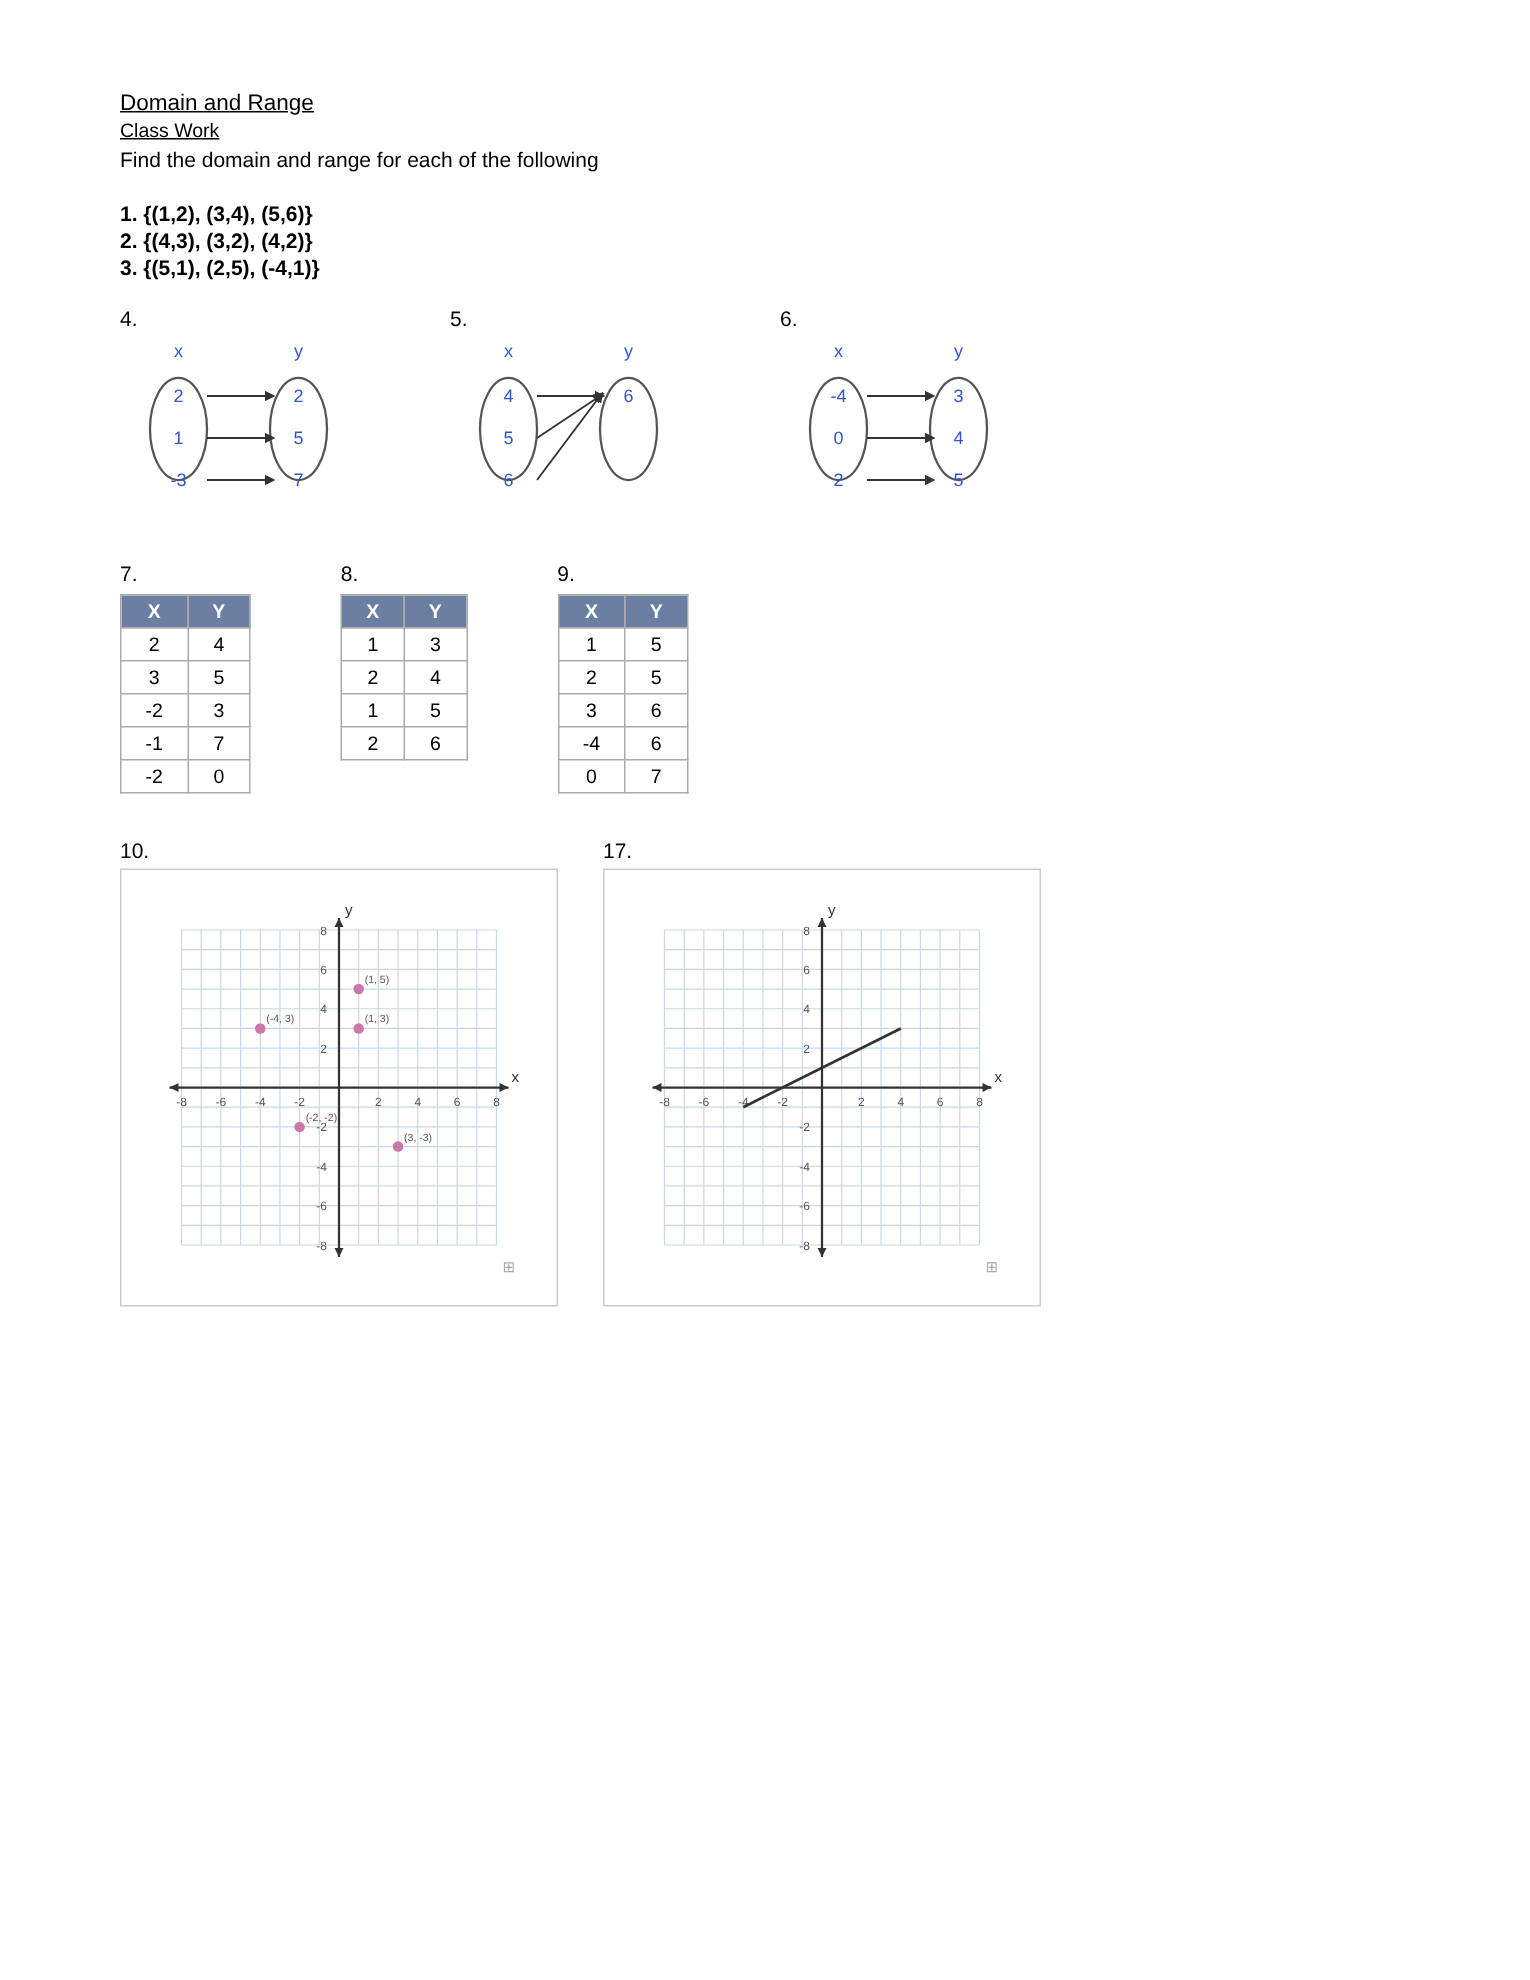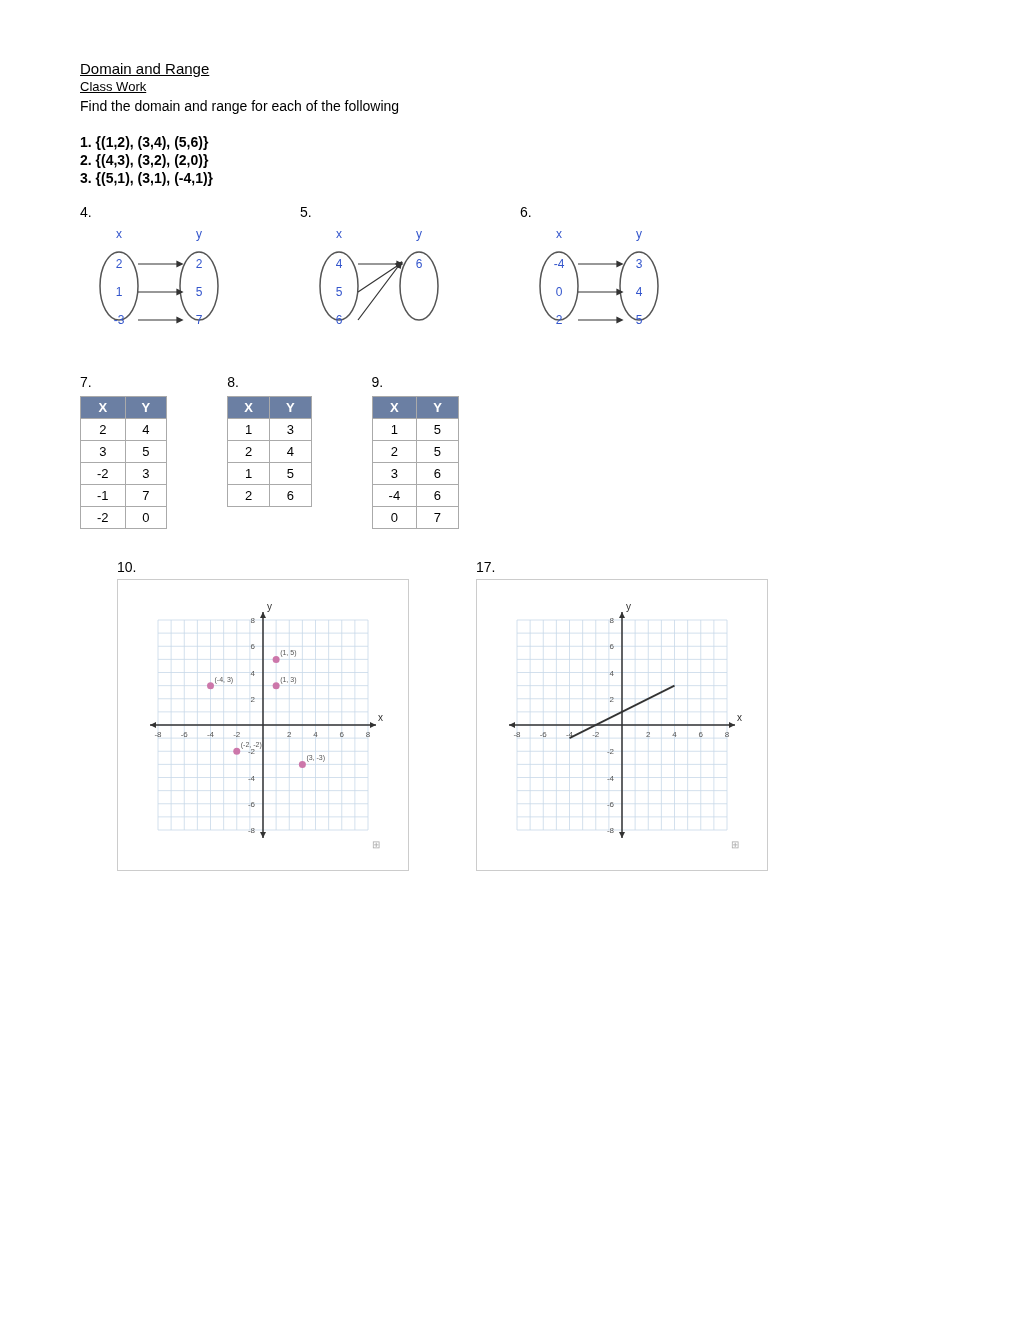--- a/index.html
+++ b/index.html
@@ -83,21 +83,20 @@
       flex-direction: row;
       align-items: flex-start;
       margin-top: 30px;
       gap: 30px;
     }
 
     .graph-item {
       display: flex;
       flex-direction: column;
       align-items: flex-start;
-      margin-left: 37px;
     }
 
     .graph-label {
       font-size: 14px;
       margin-bottom: 4px;
     }
 
     .graph-container {
       border: 1px solid #ccc;
       background: #fff;
@@ -110,22 +109,22 @@
   </style>
 </head>
 <body>
 
 <div class="title">Domain and Range</div>
 <div class="subtitle">Class Work</div>
 <div class="instructions">Find the domain and range for each of the following</div>
 
 <div id="problems-container">
     <div class="problem-line">1. {(1,2), (3,4), (5,6)}</div>
-    <div class="problem-line">2. {(4,3), (3,2), (2,0)}</div>
-    <div class="problem-line">3. {(5,1), (3,1), (-4,1)}</div>
+    <div class="problem-line">2. {(4,3), (3,2), (4,2)}</div>
+    <div class="problem-line">3. {(5,1), (2,5), (-4,1)}</div>
   </div>
 
 <div class="mapping-section" id="mappings-container">
     <div class="mapping-item">
       <div class="mapping-label">4.</div>
       <svg width="160" height="120">
         <defs>
           <marker id="arrowhead" markerWidth="6" markerHeight="6" refX="3" refY="3" orient="auto">
             <path d="M0,0 L0,6 L6,3 z" fill="#333"></path>
           </marker>

